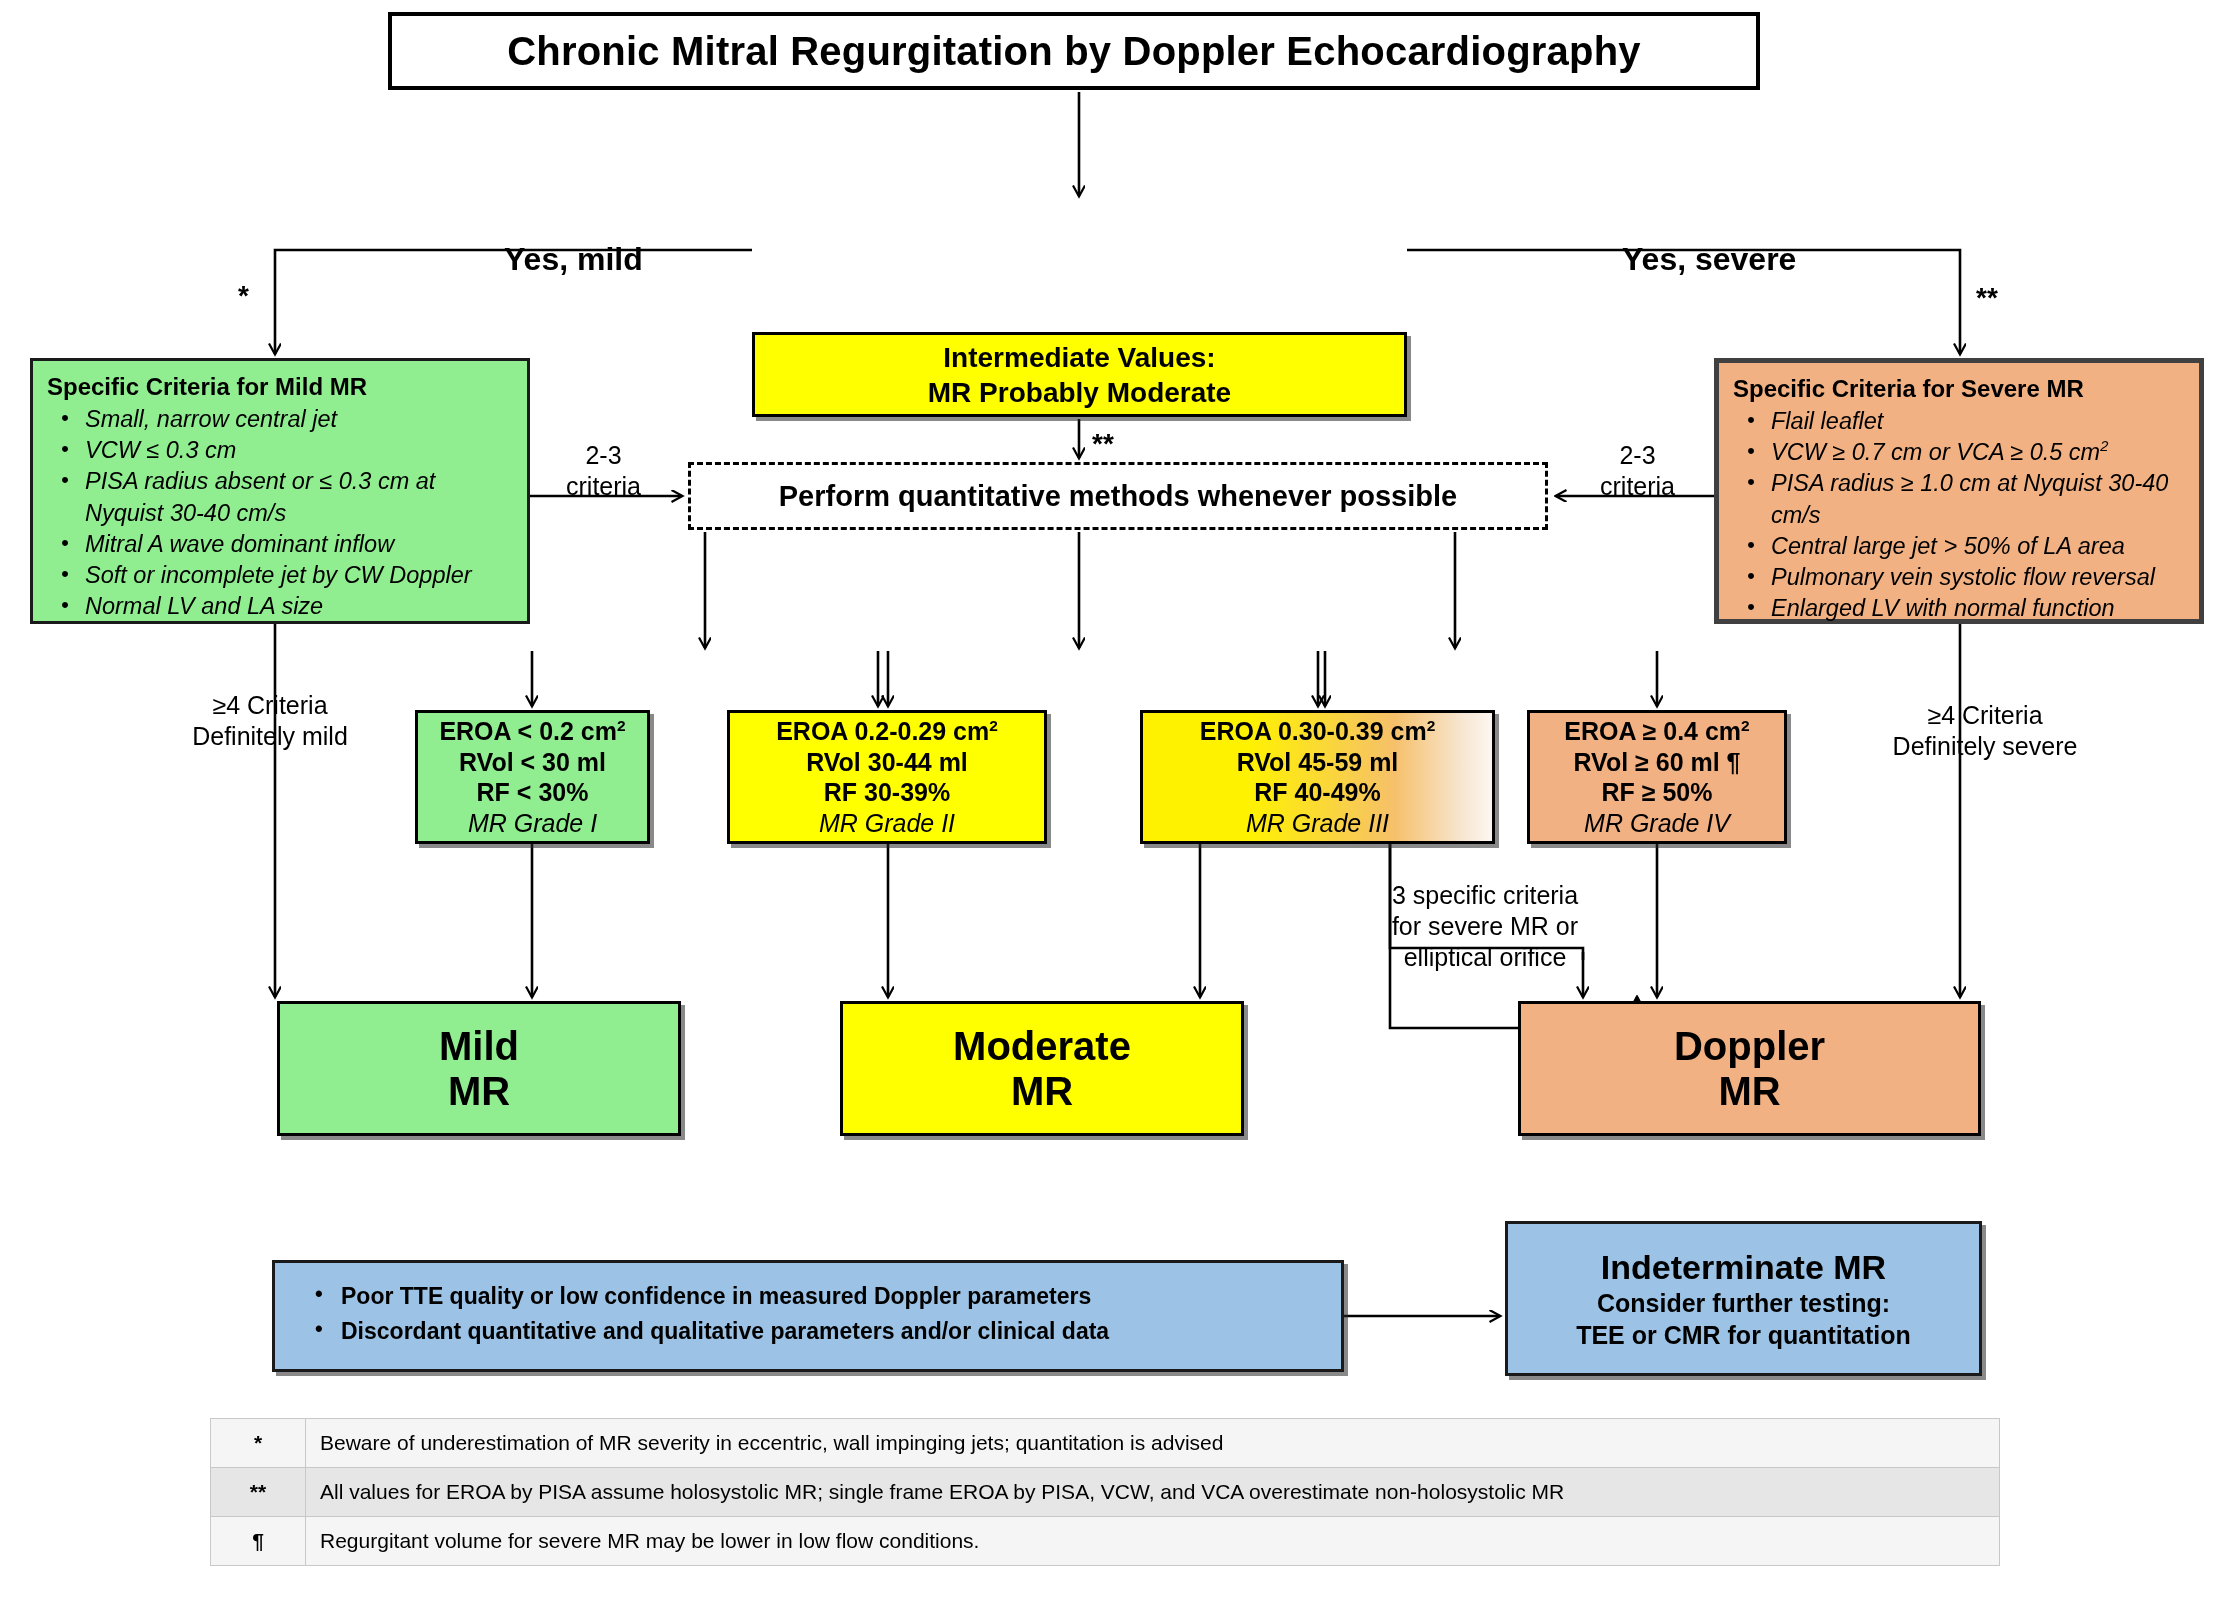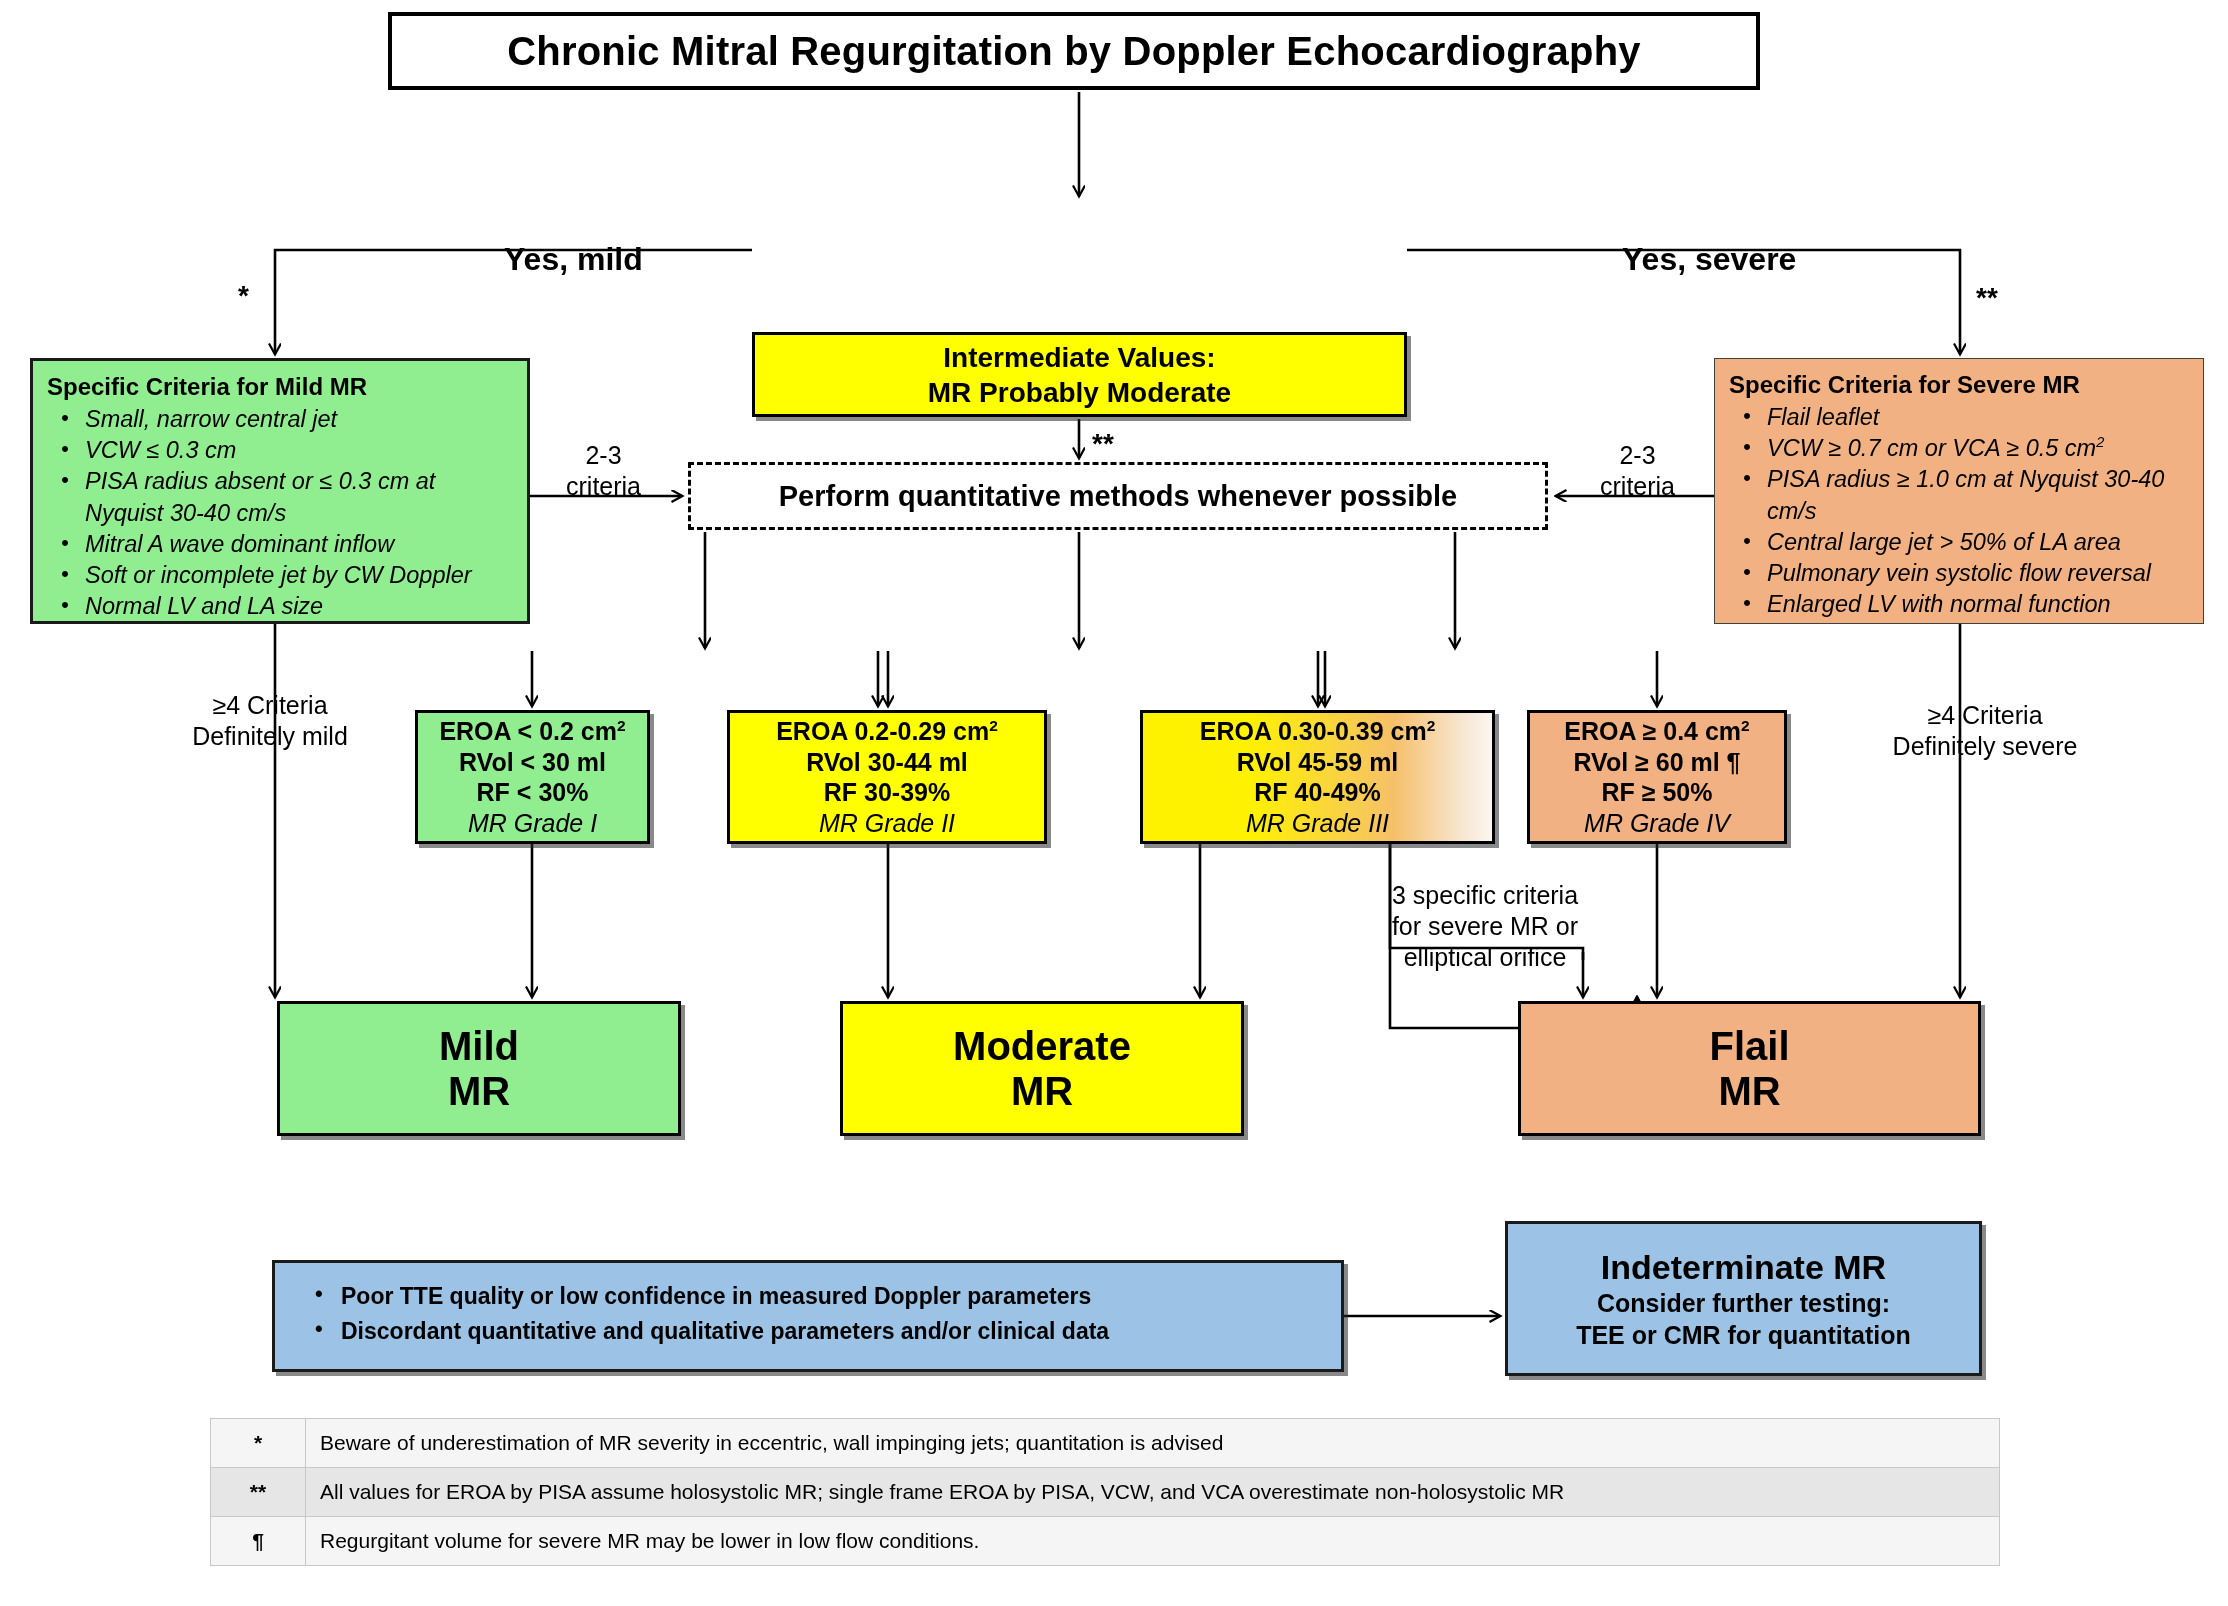--- a/index.html
+++ b/index.html
@@ -78,21 +78,21 @@
     font-size: 22px;
   }
   .mild-criteria {
     left: 30px; top: 358px; width: 500px; height: 266px;
     background: #90EE90;
     border: 3px solid #1a1a1a;
   }
   .severe-criteria {
     left: 1714px; top: 358px; width: 490px; height: 266px;
     background: #F2B183;
-    border: 1px solid #404040;
+    border: 5px solid #404040;
   }
   .grade-box {
     height: 134px;
     border: 3px solid #000;
     flex-direction: column;
     font-size: 25px;
     font-weight: bold;
     line-height: 1.22;
   }
   .grade-box .grade-label {
@@ -313,21 +313,21 @@
 
   <div class="box ctr outcome-box out-mild shadow">
     <div>Mild</div>
     <div>MR</div>
   </div>
   <div class="box ctr outcome-box out-mod shadow">
     <div>Moderate</div>
     <div>MR</div>
   </div>
   <div class="box ctr outcome-box out-sev shadow">
-    <div>Flail</div>
+    <div>Doppler</div>
     <div>MR</div>
   </div>
 
   <div class="box quality-box shadow">
     <ul>
       <li>Poor TTE quality or low confidence in measured Doppler parameters</li>
       <li>Discordant quantitative and qualitative parameters and/or clinical data</li>
     </ul>
   </div>
 

